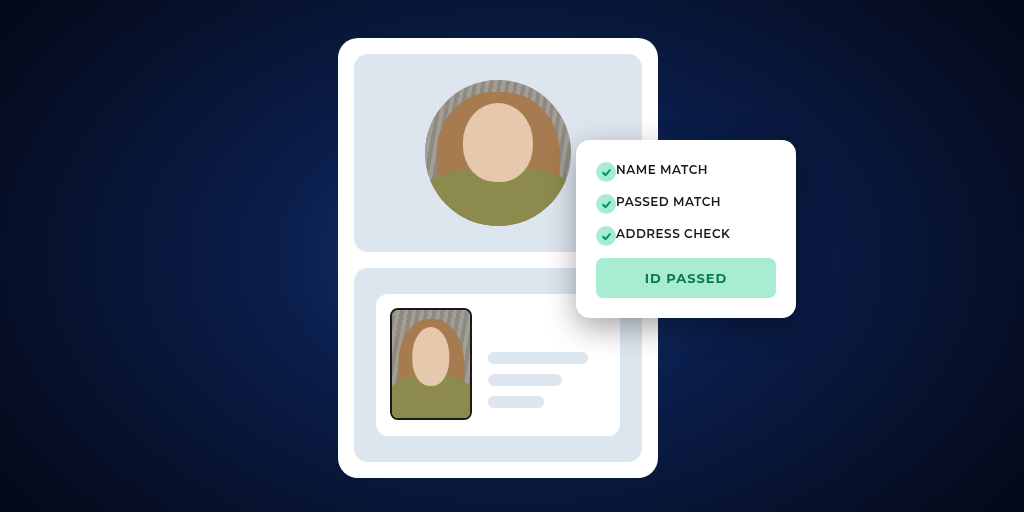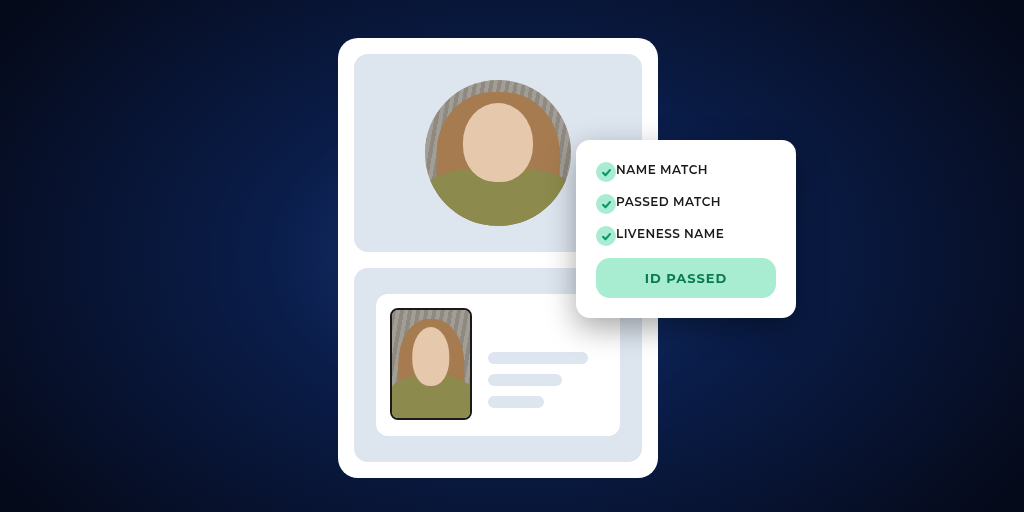--- a/index.html
+++ b/index.html
@@ -129,21 +129,21 @@
 
     .result-badge {
       margin-top: 8px;
       background: #a8edd1;
       color: #0a7a54;
       font-weight: 700;
       font-size: 13px;
       letter-spacing: 1px;
       text-align: center;
       padding: 12px 0;
-      border-radius: 14px;
+      border-radius: 7px;
     }
 
     
     .person {
       position: absolute;
       inset: 0;
     }
     .person .bg-stripes {
       position: absolute; inset: 0;
       background: repeating-linear-gradient(100deg, #8e8a82 0 4px, #a29e96 4px 8px);
@@ -229,18 +229,18 @@
     <span class="check-label">PASSED MATCH</span>
   </div>
 
 
   <div class="check-row">
     <span class="check-icon">
       <svg viewBox="0 0 16 16">
           <path d="M3 8.5 L6.5 12 L13 4.5"></path>
         </svg>
     </span>
-    <span class="check-label">LIVENESS NAME</span>
+    <span class="check-label">ADDRESS CHECK</span>
   </div>
 
   <div class="result-badge">ID PASSED</div>
 
 </div>
 
 </body></html>

